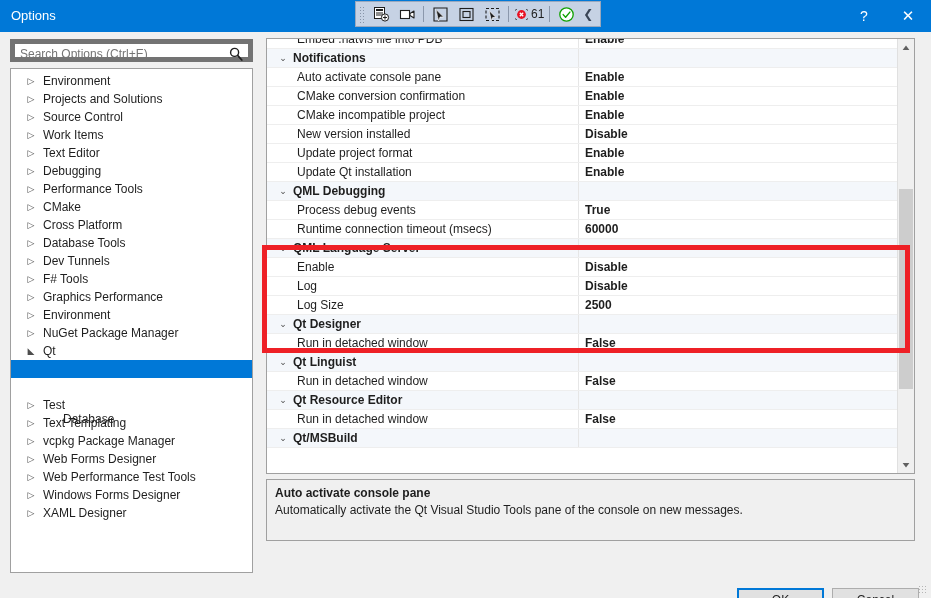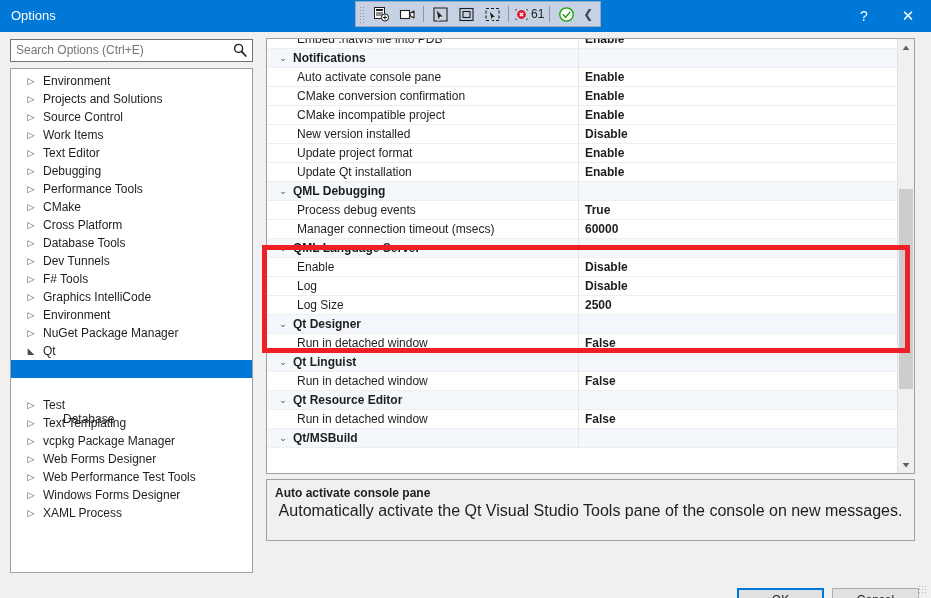--- a/index.html
+++ b/index.html
@@ -104,21 +104,21 @@
     width: 931px; height: 566px;
     background: #f0f0f0;
   }
 
   
   .search-wrap {
     position: absolute;
     left: 10px; top: 7px;
     width: 243px; height: 23px;
     background: #ffffff;
-    border: 1px solid #737373;
+    border: 5px solid #737373;
     box-sizing: border-box;
   }
   .search-input {
     position: absolute;
     left: 5px; top: 0;
     width: 205px; height: 21px;
     line-height: 21px;
     border: none; outline: none;
     background: transparent;
     font-family: "Liberation Sans", sans-serif;
@@ -293,25 +293,24 @@
     box-sizing: border-box;
     padding: 5px 8px;
   }
   .desc-title {
     font-size: 12px;
     font-weight: bold;
     color: #1e1e1e;
     line-height: 16px;
   }
   .desc-text {
-    font-size: 16px;
+    font-size: 12px;
     color: #1e1e1e;
     line-height: 17px;
     margin-top: 1px;
-    text-align: center;
   }
 
   
   .redbox {
     position: absolute;
     left: 262px; top: 245px;
     width: 648px; height: 108px;
     border: 5px solid #ee2026;
     box-sizing: border-box;
     pointer-events: none;
@@ -486,21 +485,21 @@
           <div class="tree-row">
             <span class="twisty">▷</span>
             <span class="tlabel">Dev Tunnels</span>
           </div>
           <div class="tree-row">
             <span class="twisty">▷</span>
             <span class="tlabel">F# Tools</span>
           </div>
           <div class="tree-row">
             <span class="twisty">▷</span>
-            <span class="tlabel">Graphics IntelliCode</span>
+            <span class="tlabel">Graphics Performance</span>
           </div>
           <div class="tree-row">
             <span class="twisty">▷</span>
             <span class="tlabel">Environment</span>
           </div>
           <div class="tree-row">
             <span class="twisty">▷</span>
             <span class="tlabel">NuGet Package Manager</span>
           </div>
           <div class="tree-row">
@@ -532,21 +531,21 @@
           <div class="tree-row">
             <span class="twisty">▷</span>
             <span class="tlabel">Web Performance Test Tools</span>
           </div>
           <div class="tree-row">
             <span class="twisty">▷</span>
             <span class="tlabel">Windows Forms Designer</span>
           </div>
           <div class="tree-row">
             <span class="twisty">▷</span>
-            <span class="tlabel">XAML Process</span>
+            <span class="tlabel">XAML Designer</span>
           </div>
         </div>
     </div>
 
     <div class="grid-panel">
       <div class="grid-inner">
         <div class="grid-rows" id="grid-rows">
             <div class="prow">
               <span class="left-stub"></span>
               <span class="pname">Embed .natvis file into PDB</span>
@@ -612,21 +611,21 @@
             </div>
             <div class="prow">
               <span class="left-stub"></span>
               <span class="pname">Process debug events</span>
               <span class="vdiv"></span>
               <span class="pvalue">True</span>
               <span class="hdiv"></span>
             </div>
             <div class="prow">
               <span class="left-stub"></span>
-              <span class="pname">Manager connection timeout (msecs)</span>
+              <span class="pname">Runtime connection timeout (msecs)</span>
               <span class="vdiv"></span>
               <span class="pvalue">60000</span>
               <span class="hdiv"></span>
             </div>
             <div class="prow cat">
               <span class="left-stub"></span>
               <span class="cat-twisty">⌄</span>
               <span class="pname">QML Language Server</span>
               <span class="vdiv"></span>
               <span class="hdiv"></span>

